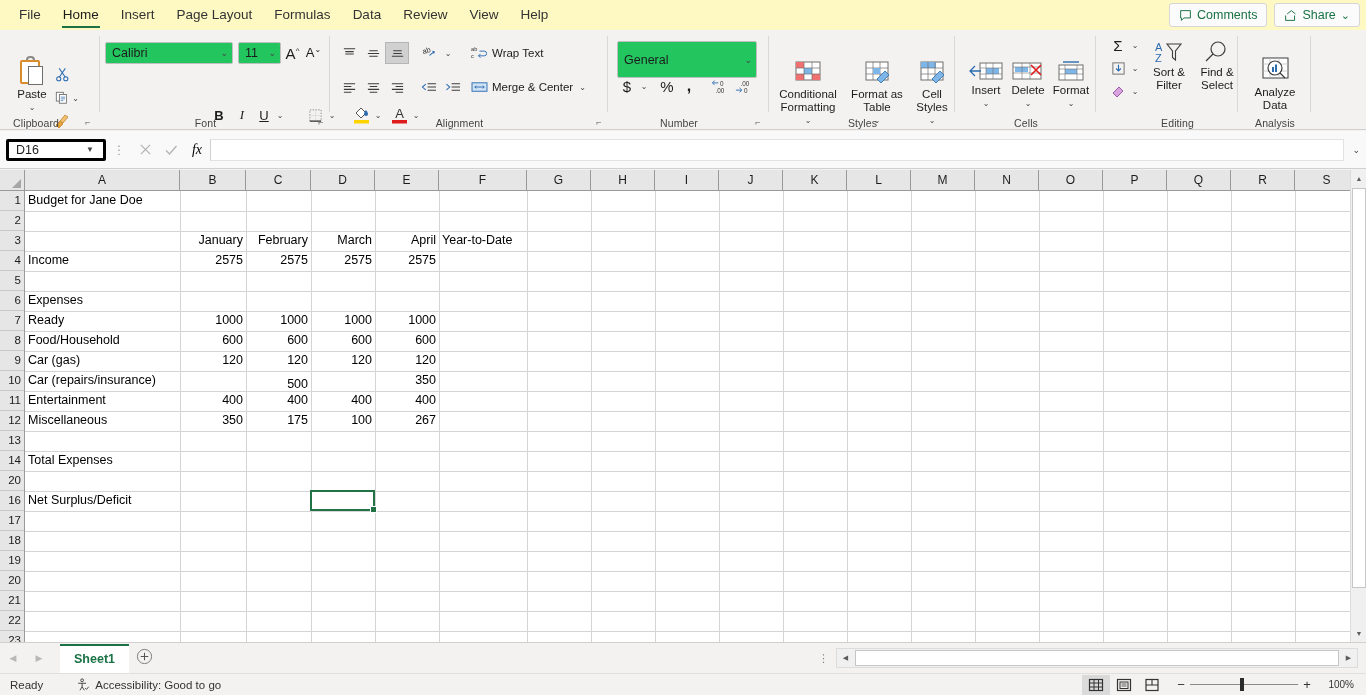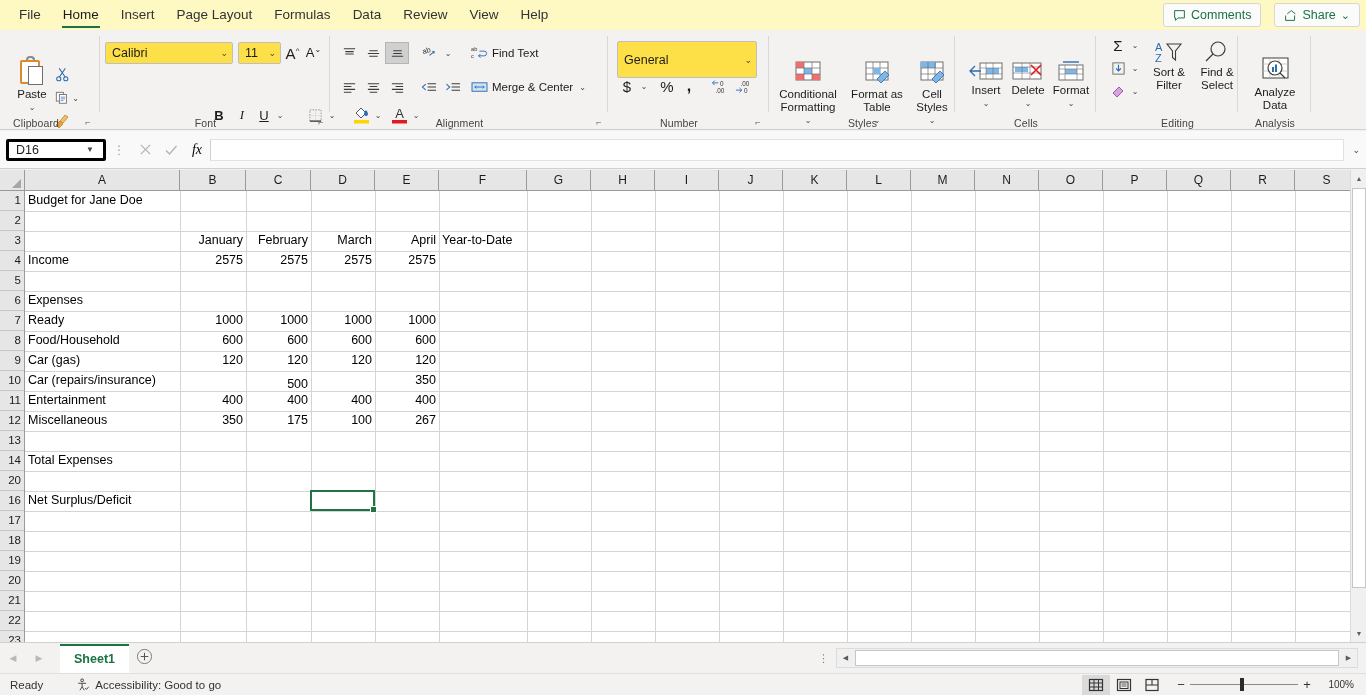--- a/index.html
+++ b/index.html
@@ -22,21 +22,21 @@
     font-size: 13.5px; color: #333; padding: 0 11px; height: 30px;
     line-height: 29px; cursor: default; position: relative; white-space: nowrap;
   }
   .rtab:first-child { margin-left: 8px; }
   .rtab.active { color: #1c1c1c; font-weight: 400; }
   .rtab.active::after {
     content: ""; position: absolute; left: 10px; right: 10px; bottom: 2px;
     height: 2.5px; background: #1a7245;
   }
   .tabstrip-right {
-    position: absolute; right: 6px; top: 3px; display: flex; gap: 13px; align-items: center;
+    position: absolute; right: 6px; top: 3px; display: flex; gap: 7px; align-items: center;
   }
   .pillbtn {
     display: flex; align-items: center; gap: 5px;
     border: 1px solid #d6d6d6; background: #fbfbfb; border-radius: 3px;
     height: 24px; padding: 0 9px; font-size: 12.5px; color: #1a7245; cursor: default;
   }
   .pillbtn .cv { font-size: 11px; color: #1a7245; }
 
   
   .ribbon {
@@ -78,21 +78,21 @@
     position: absolute; left: 9px; top: 0px; width: 9px; height: 7px;
     border: 2px solid #8a8a8a; border-bottom: none; border-radius: 4px 4px 0 0; background:#f3f2f1;
   }
   .paste-icon .page {
     position: absolute; left: 11px; top: 10px; width: 15px; height: 19px;
     border: 1.5px solid #6e6e6e; background: #fff;
   }
 
   
   .combo {
-    position: absolute; background: #fde047; border: 1px solid #bfbfbf; border-radius: 2px;
+    position: absolute; background: #22c55e; border: 1px solid #bfbfbf; border-radius: 2px;
     font-size: 12.5px; color: #1c1c1c; display: flex; align-items: center;
     padding: 0 4px 0 6px; cursor: default;
   }
   .combo .cval { flex: 1; overflow: hidden; white-space: nowrap; }
   .combo .carrow { font-size: 9px; color: #444; padding-left: 4px; }
 
   
   .fbar {
     position: absolute; top: 131px; left: 0; width: 1366px; height: 38px;
     background: #f9f9f9; display: flex; align-items: center;
@@ -376,21 +376,21 @@
       <div class="smbtn" style="left:110px; top:12px; width:14px; height:22px;">
         <span class="chev">⌄</span>
       </div>
       <div class="smbtn" style="left:140px; top:12px; height:22px; justify-content:flex-start;">
         <svg width="17" height="16" viewBox="0 0 18 16" style="margin-right:4px;">
           <text x="0" y="6" font-size="6" fill="#333" font-family="Liberation Sans, sans-serif">ab</text>
           <text x="0" y="13" font-size="6" fill="#333" font-family="Liberation Sans, sans-serif">c</text>
           <path d="M8 11h6a2.5 2.5 0 000-5h-5" stroke="#2b6cb0" stroke-width="1" fill="none"></path>
           <path d="M10 9l-2 2 2 2" stroke="#2b6cb0" stroke-width="1" fill="none"></path>
         </svg>
-        <span class="cap">Find Text</span>
+        <span class="cap">Wrap Text</span>
       </div>
 
       <div class="smbtn" style="left:6px; top:46px; width:24px; height:22px;">
         <svg width="15" height="15" viewBox="0 0 16 16">
           <path d="M2 4h12M2 7h8M2 10h12M2 13h8" stroke="#3c3c3c" stroke-width="1.1"></path>
         </svg>
       </div>
       <div class="smbtn" style="left:30px; top:46px; width:24px; height:22px;">
         <svg width="15" height="15" viewBox="0 0 16 16">
           <path d="M2 4h12M4 7h8M2 10h12M4 13h8" stroke="#3c3c3c" stroke-width="1.1"></path>

